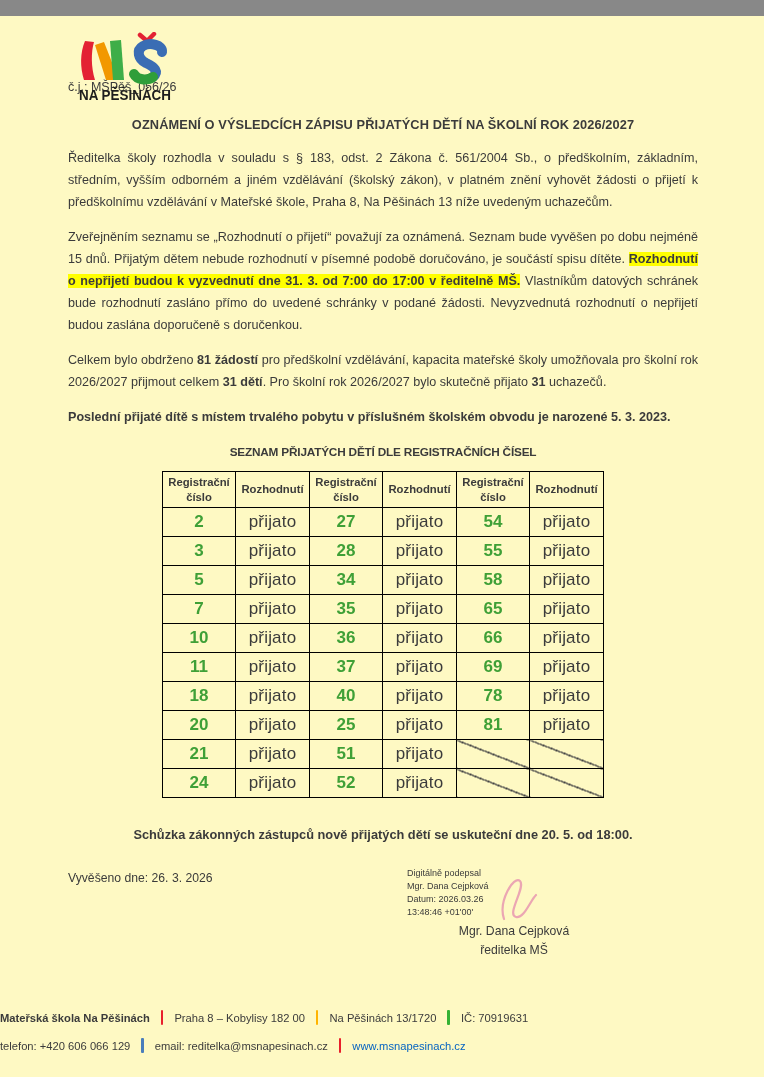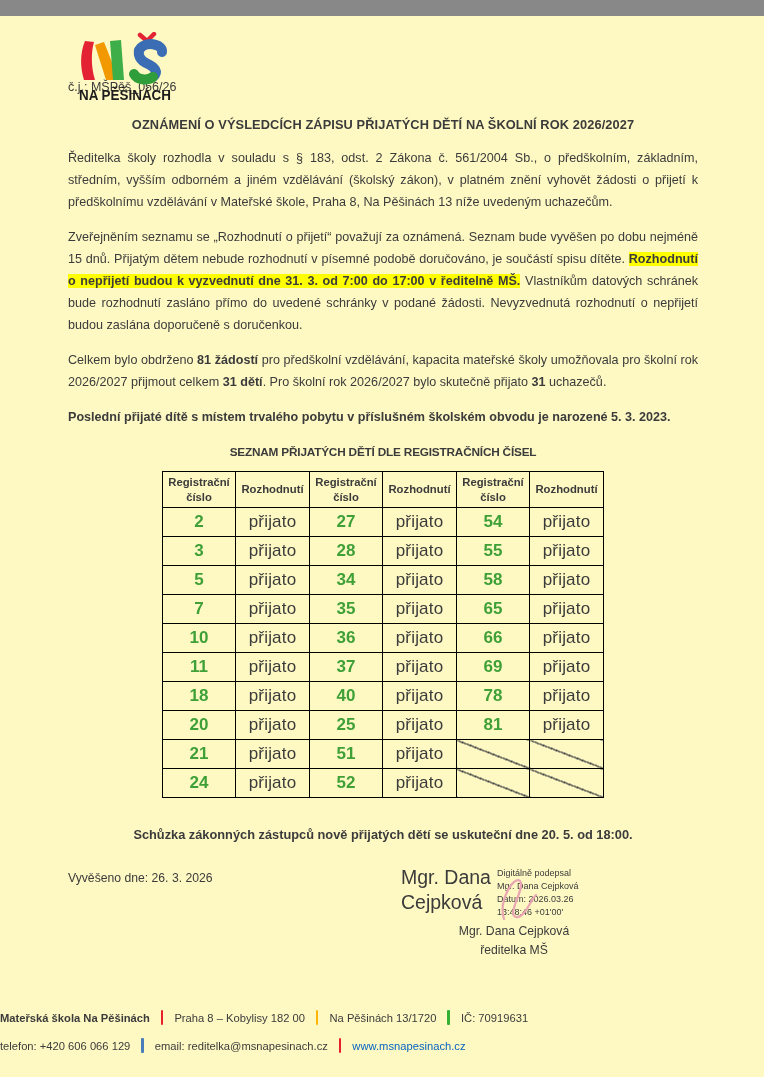--- a/index.html
+++ b/index.html
@@ -270,24 +270,20 @@
 
     <div class="meeting">Schůzka zákonných zástupců nově přijatých dětí se uskuteční dne 20. 5. od 18:00.</div>
 
     <div class="sign-row">
       <div class="posted">Vyvěšeno dne: 26. 3. 2026</div>
       <div class="sig-block">
         <div class="sig-top">
           <svg class="sig-squiggle" width="60" height="52" viewBox="0 0 60 52">
             <path d="M8,48 C2,30 18,4 24,10 C30,16 10,44 20,46 C28,48 34,30 40,24" stroke="#eba6b3" stroke-width="2.2" fill="none" stroke-linecap="round"></path>
           </svg>
-          <div class="sig-big">
-            <div>Mgr. Dana</div>
-            <div>Cejpková</div>
-          </div>
           <div class="sig-details">
             <div>Digitálně podepsal</div>
             <div>Mgr. Dana Cejpková</div>
             <div>Datum: 2026.03.26</div>
             <div>13:48:46 +01'00'</div>
           </div>
         </div>
         <div class="sig-name-block">
           <div>Mgr. Dana Cejpková</div>
           <div>ředitelka MŠ</div>

